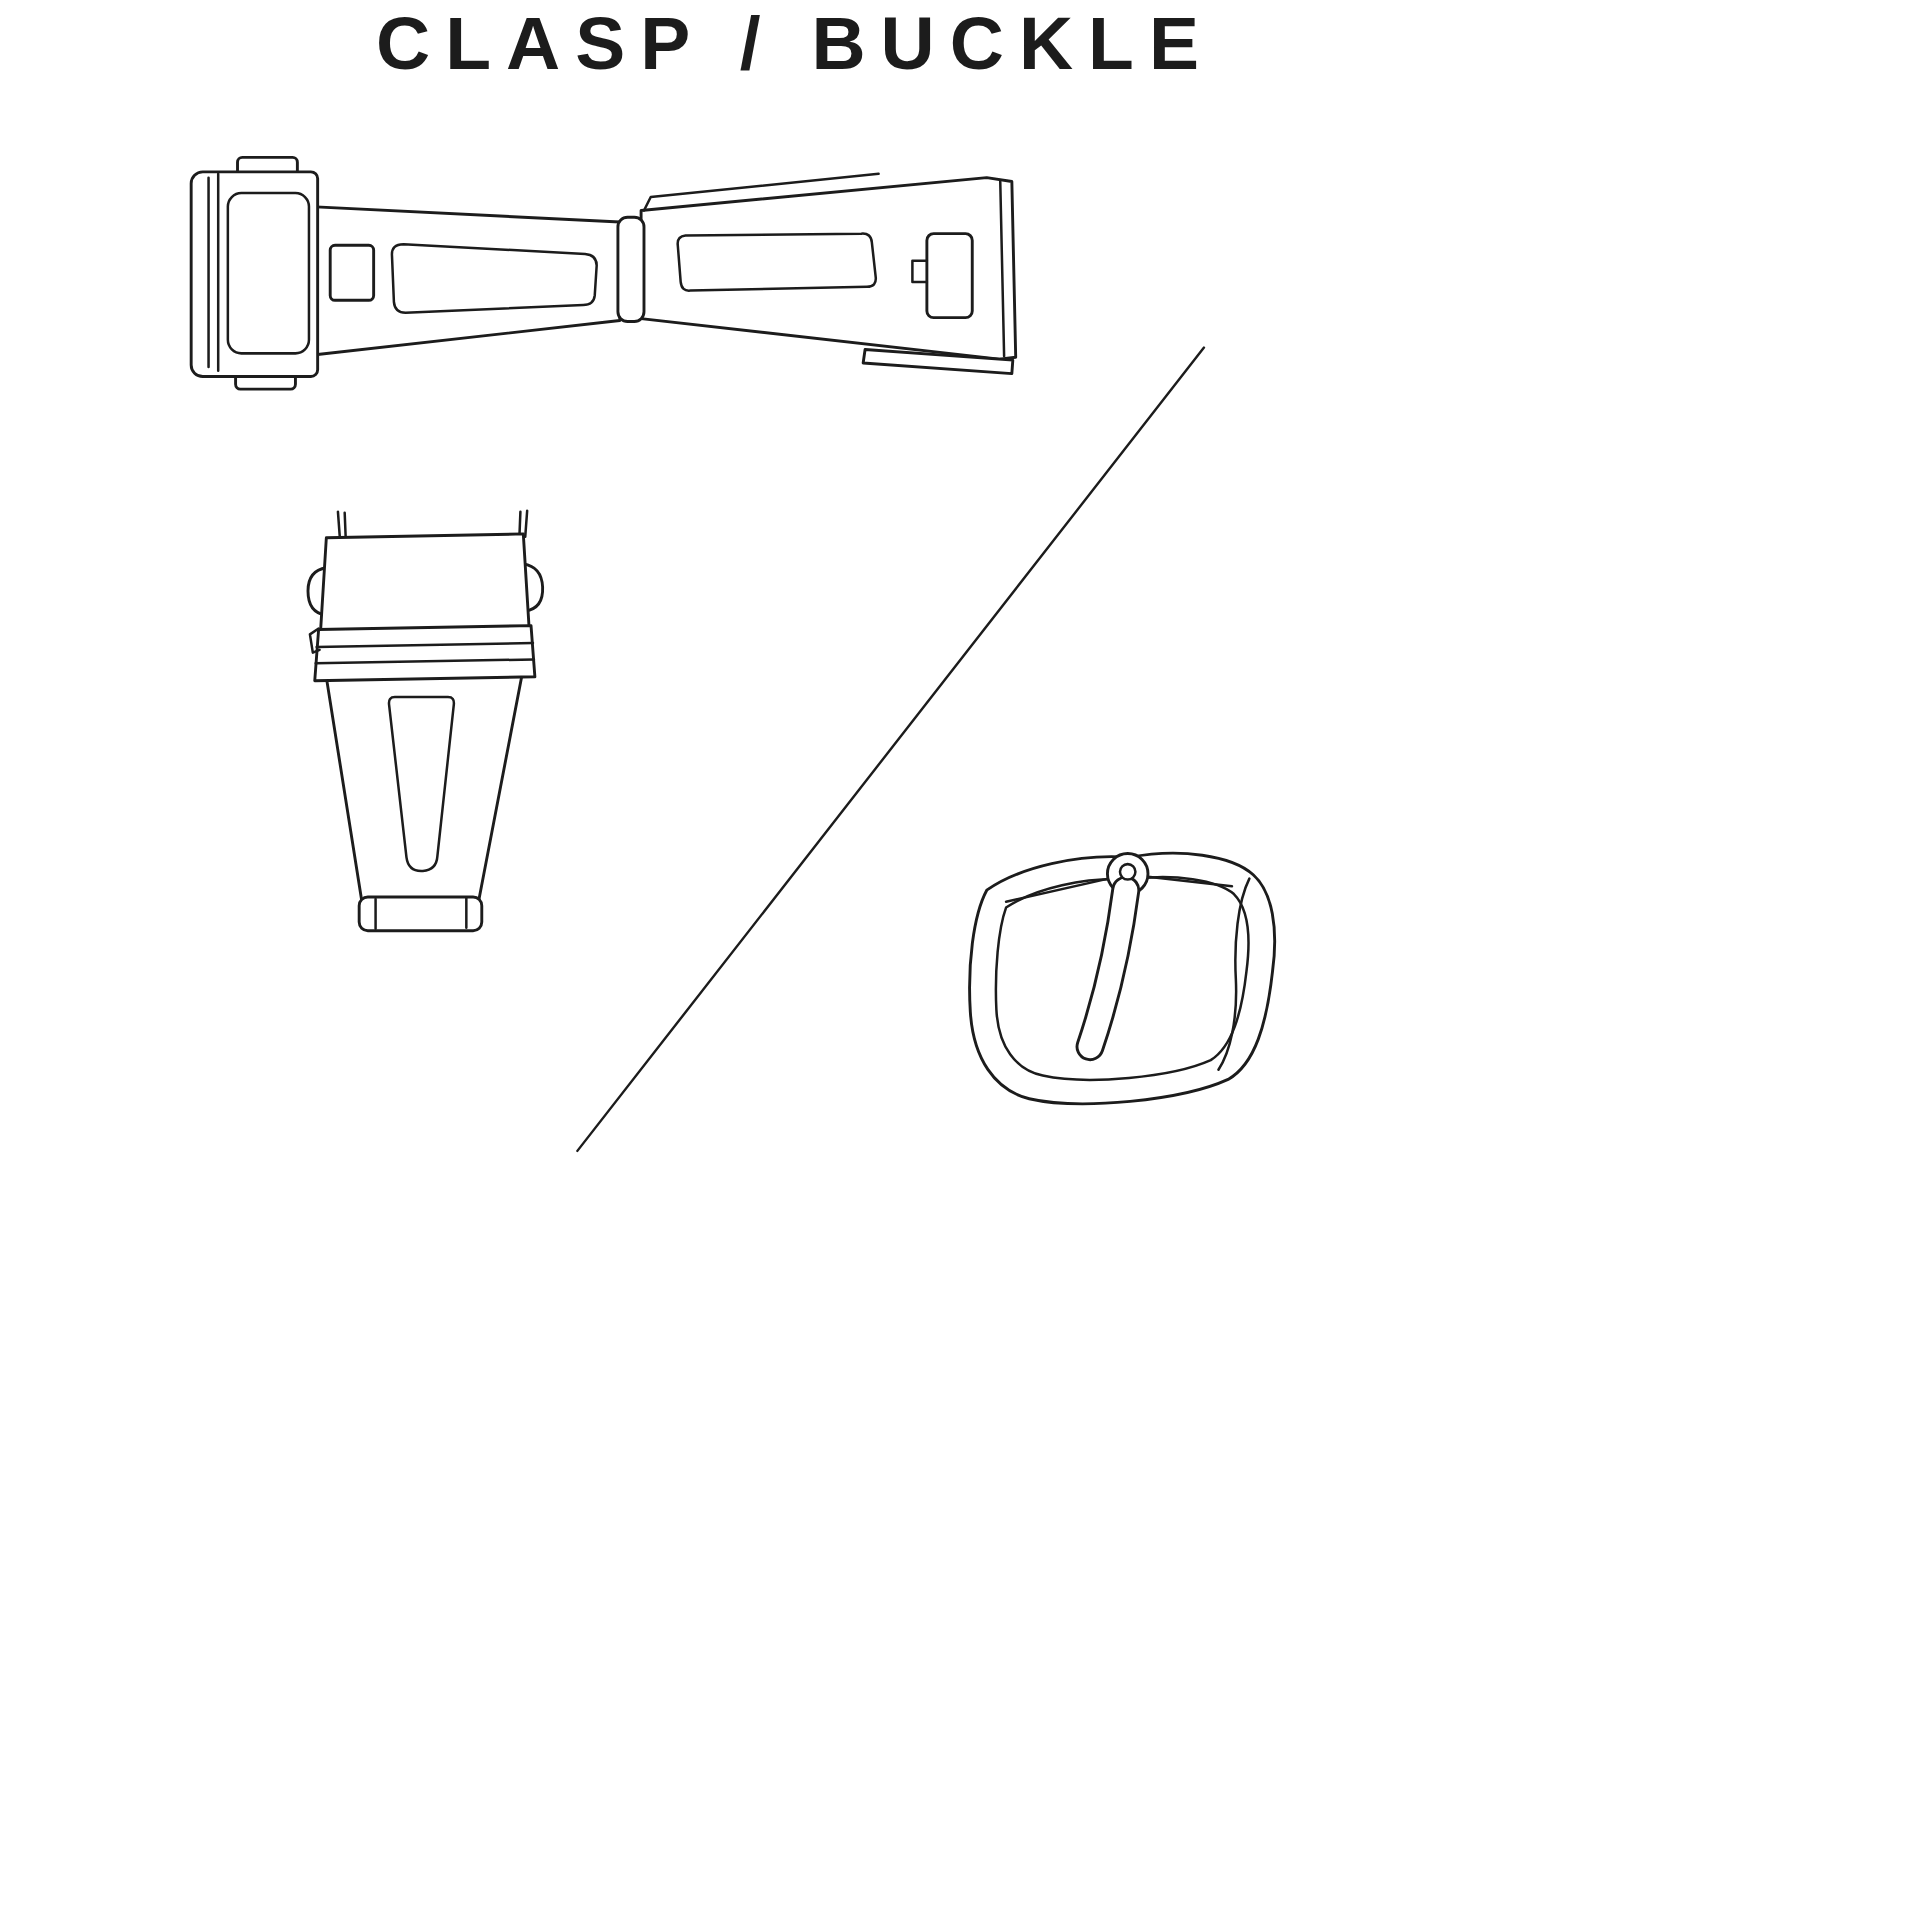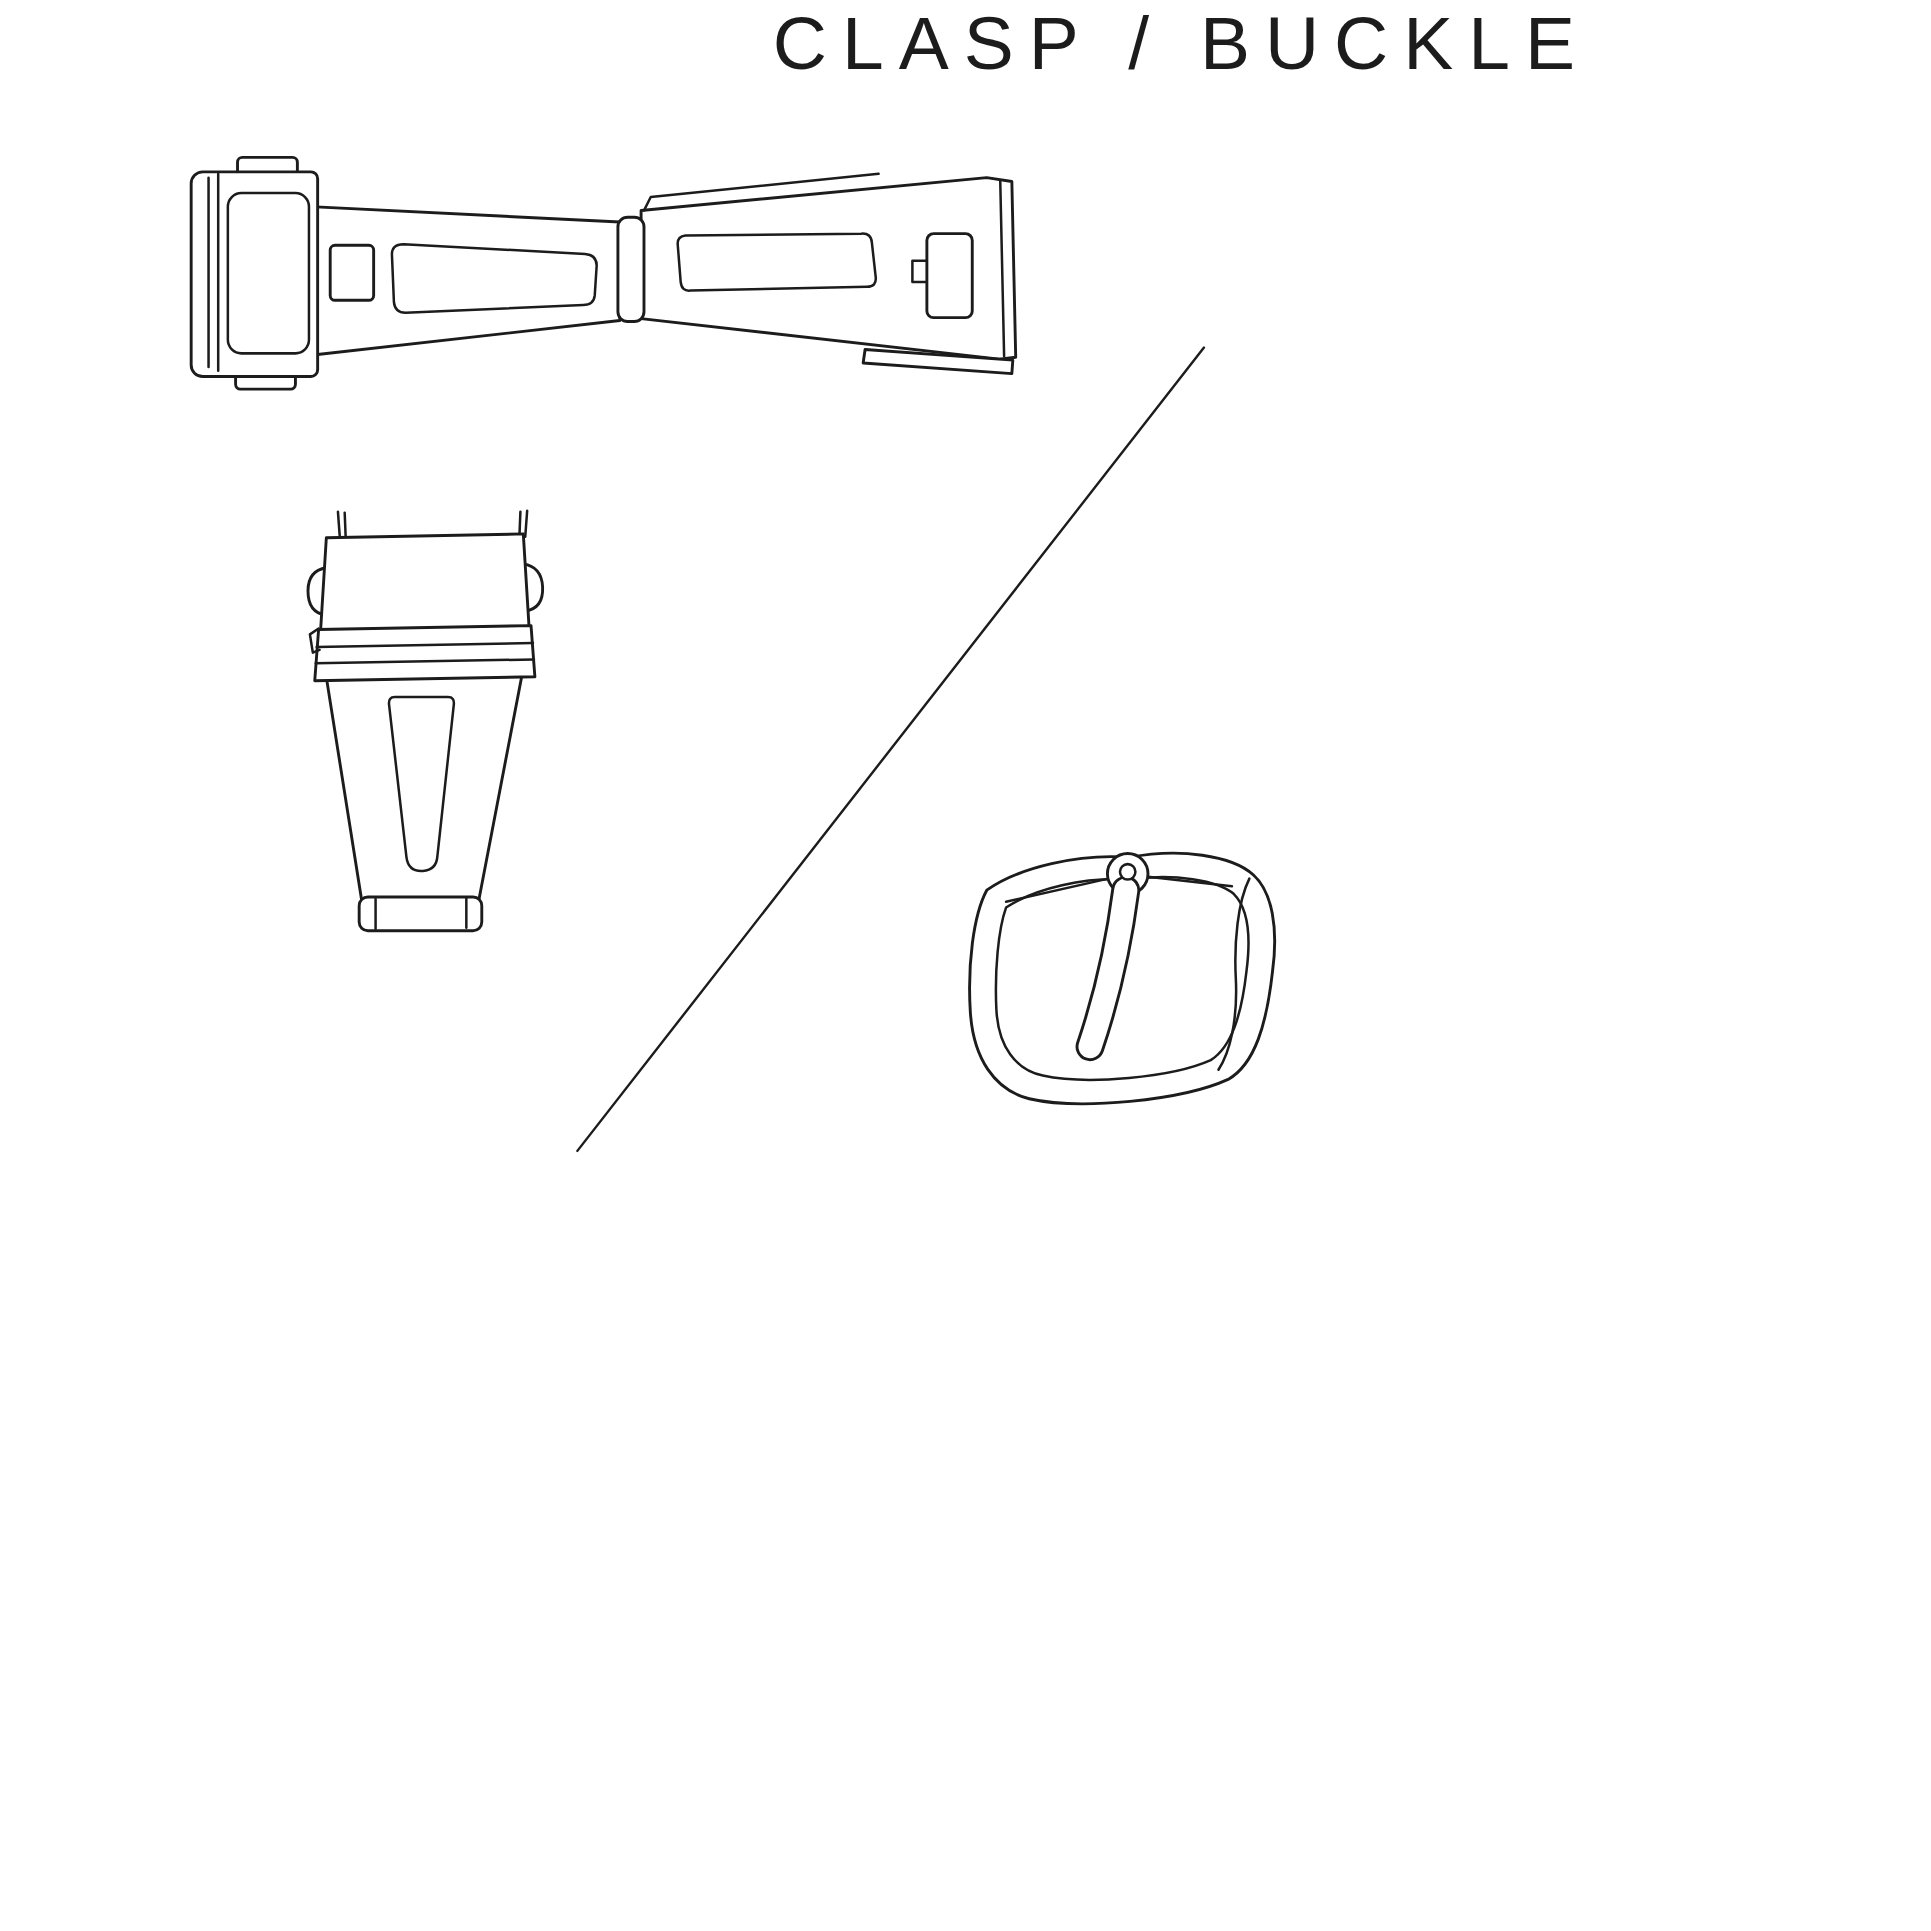--- a/index.html
+++ b/index.html
@@ -37,25 +37,25 @@
     text-align: center;
     font-weight: 400;
     white-space: nowrap;
   }
   .caption.open-clasp { left: 0; top: 408; width: 1265px; }
   .caption.closed     { left: 0; top: 996; width: 834px; }
   .title {
     position: absolute;
     left: 0; top: 1372;
     width: 1590px;
-    text-align: right;
+    text-align: center;
     color: var(--ink, #1c1c1c);
     font-size: 75px;
     letter-spacing: 0.2em;
-    font-weight: 400;
+    font-weight: 700;
     white-space: nowrap;
   }
 </style>
 </head>
 <body>
 
 <div class="canvas">
 
   <svg class="art" viewBox="0 0 2000 2000">
 

